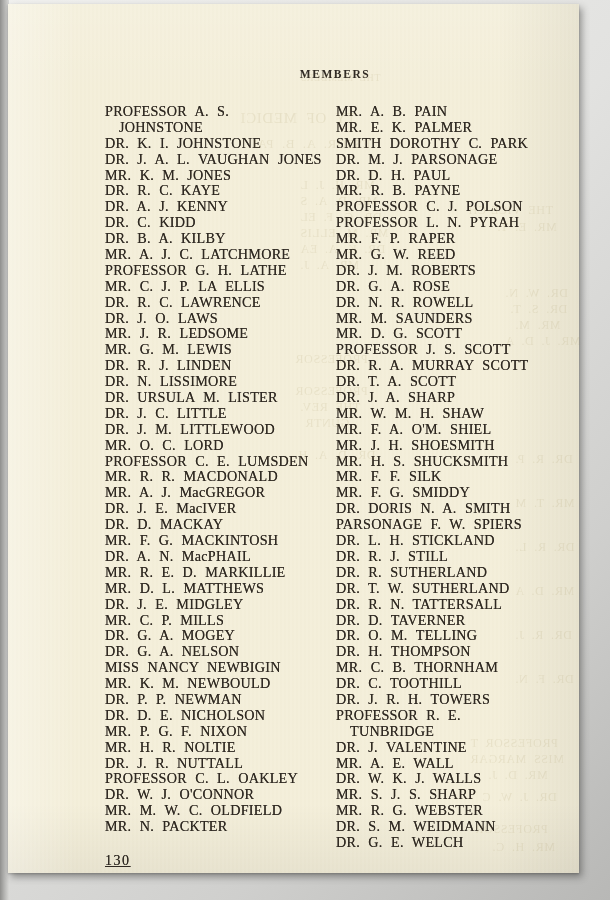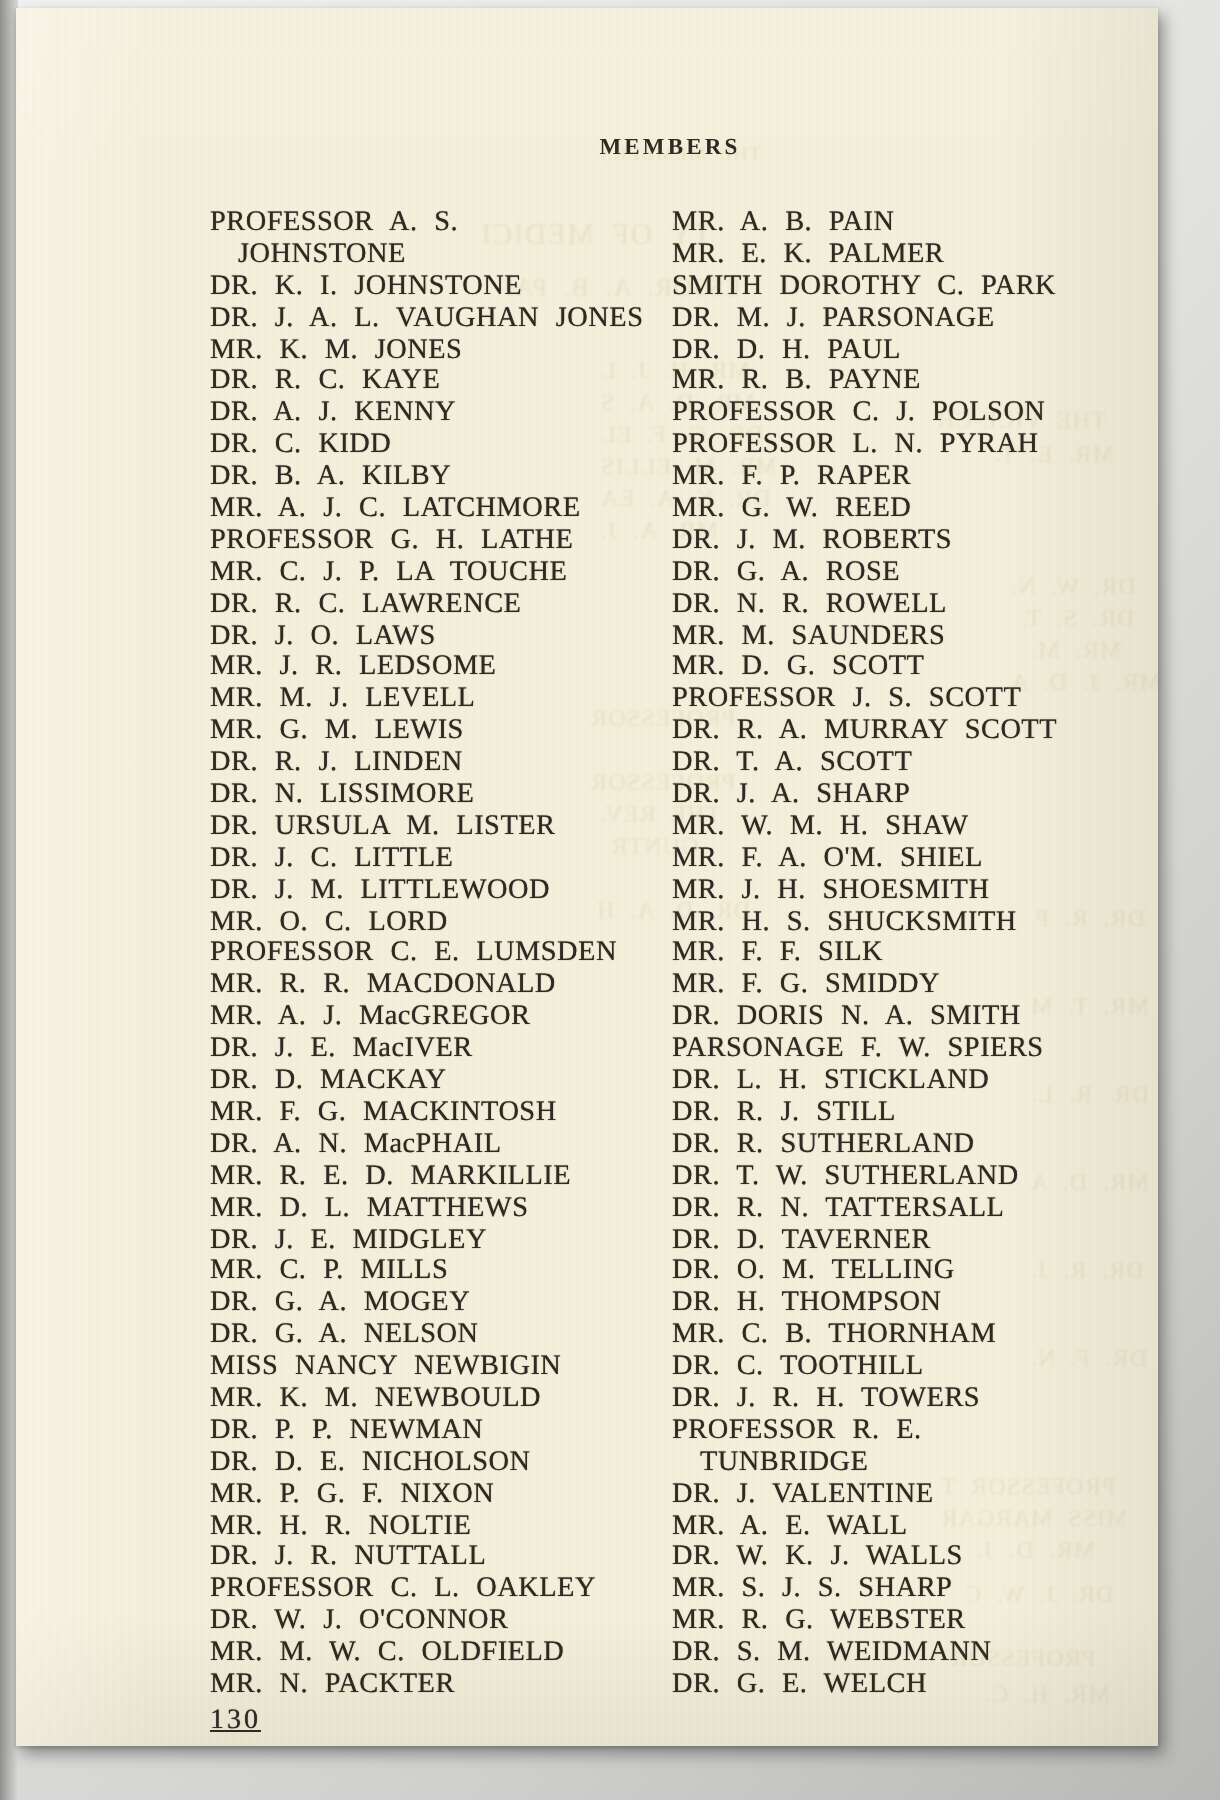--- a/index.html
+++ b/index.html
@@ -123,33 +123,30 @@
       <div>
         <div class="line">DR. B. A. KILBY</div>
       </div>
       <div>
         <div class="line">MR. A. J. C. LATCHMORE</div>
       </div>
       <div>
         <div class="line">PROFESSOR G. H. LATHE</div>
       </div>
       <div>
-        <div class="line">MR. C. J. P. LA TOUCHE</div>
+        <div class="line">MR. C. J. P. LA ELLIS</div>
       </div>
       <div>
         <div class="line">DR. R. C. LAWRENCE</div>
       </div>
       <div>
         <div class="line">DR. J. O. LAWS</div>
       </div>
       <div>
         <div class="line">MR. J. R. LEDSOME</div>
-      </div>
-      <div>
-        <div class="line">MR. M. J. LEVELL</div>
       </div>
       <div>
         <div class="line">MR. G. M. LEWIS</div>
       </div>
       <div>
         <div class="line">DR. R. J. LINDEN</div>
       </div>
       <div>
         <div class="line">DR. N. LISSIMORE</div>
       </div>

